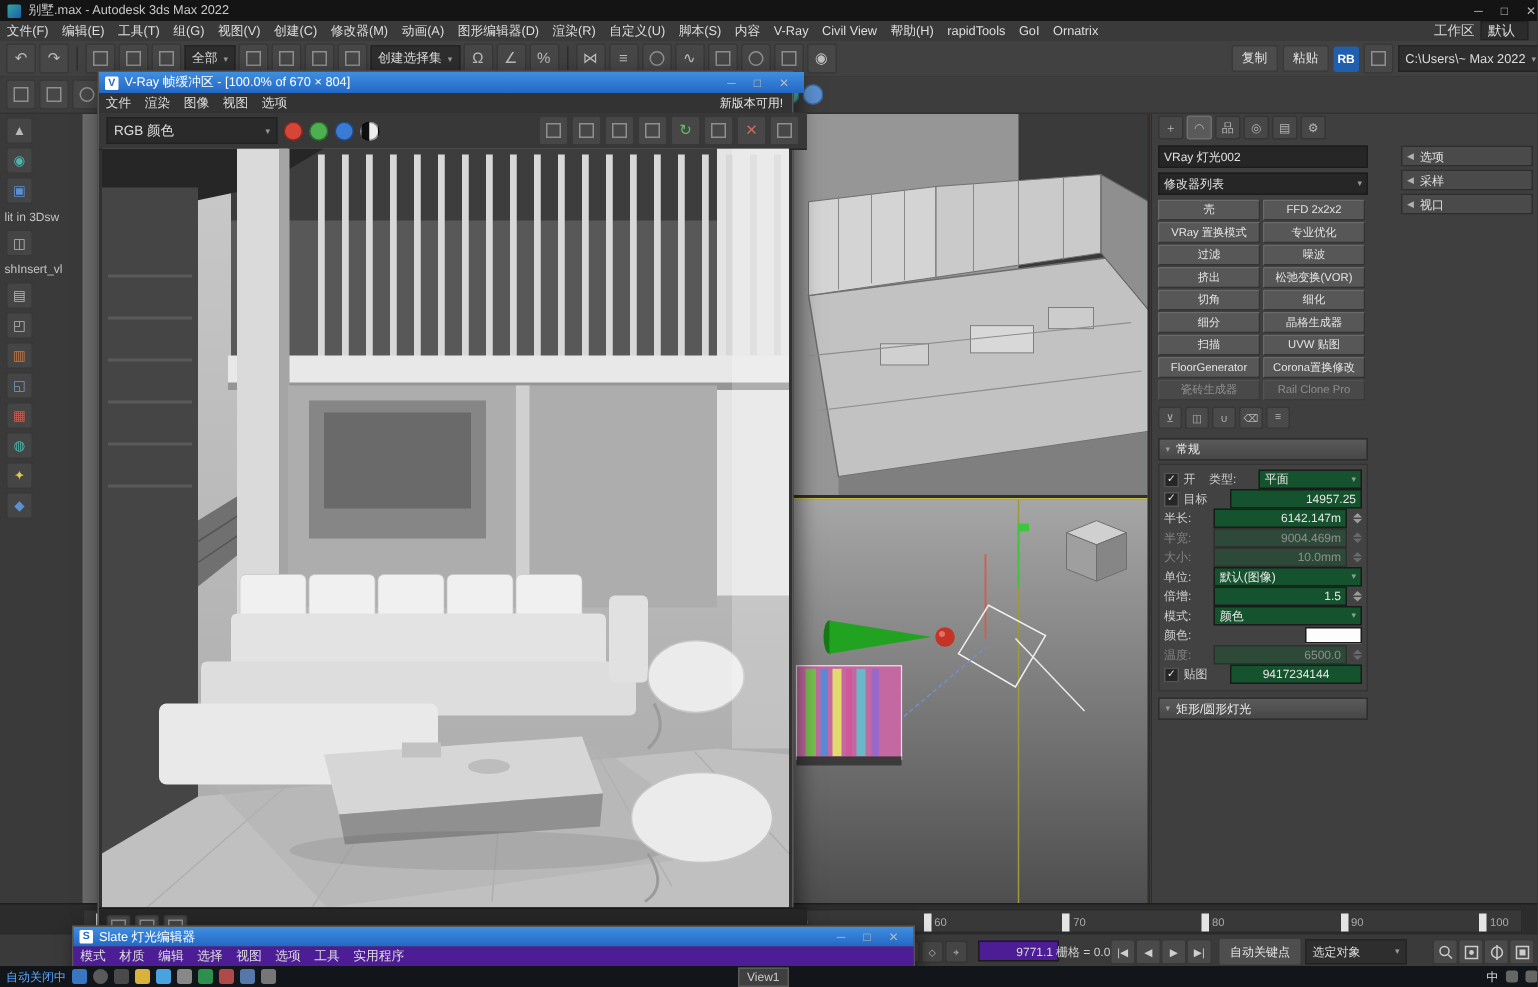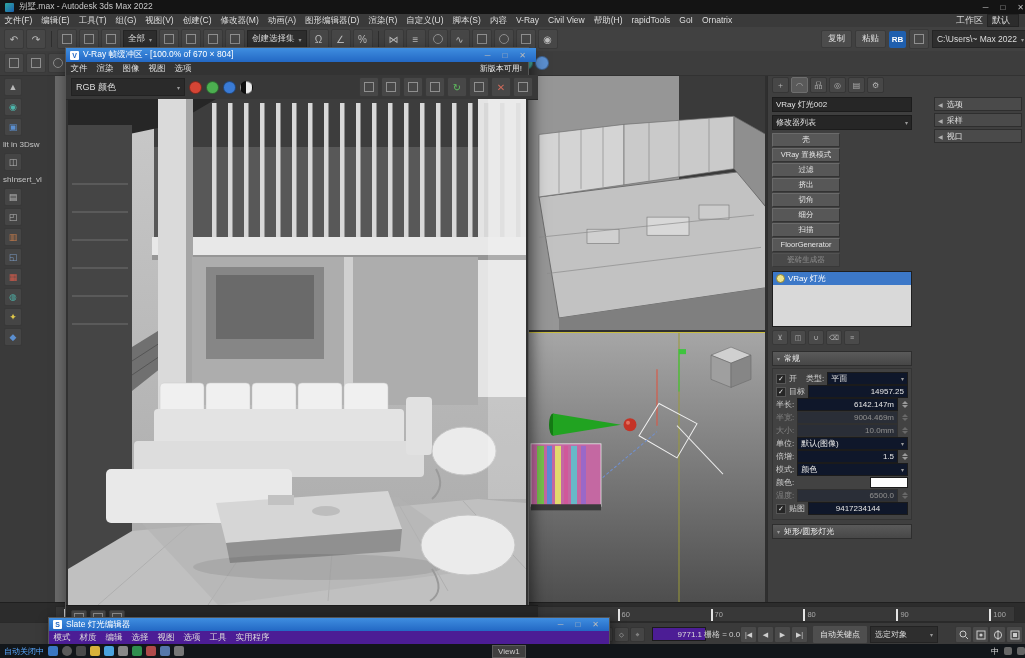--- a/index.html
+++ b/index.html
@@ -88,40 +88,40 @@
   .bulb{width:7px;height:7px;border-radius:50%;background:#efe48a;border:1px solid #8b7f34;flex:0 0 auto;}
   .stack-tools{display:flex;gap:2px;margin-bottom:6px;}
   .st-ico{width:14px;height:13px;background:#4a4a4a;border:1px solid #383838;border-radius:2px;
     display:flex;align-items:center;justify-content:center;color:#b5b5b5;font-size:7px;}
   .rollout-hd{height:13px;background:linear-gradient(#5a5a5a,#474747);border:1px solid #2e2e2e;
     display:flex;align-items:center;gap:4px;padding:0 4px;color:#ececec;margin-bottom:2px;}
   .rollout-body{border:1px solid #343434;background:#424242;padding:3px 3px 4px 3px;margin-bottom:4px;}
   .prow{display:flex;align-items:center;gap:3px;height:13px;white-space:nowrap;}
   .prow.dim{opacity:.45;}
   .plabel{color:#cfcfcf;}
-  .pfield{background:#0f172a;border:1px solid #1b1b1b;height:11px;display:flex;align-items:center;
-    padding:0 3px;color:#e6e6e6;min-width:34px;justify-content:flex-end;}
+  .pfield{background:#14532d;border:1px solid #1b1b1b;height:11px;display:flex;align-items:center;
+    padding:0 3px;color:#e6e6e6;min-width:34px;justify-content:flex-end;margin-left:12px;}
   .pdd{justify-content:space-between;min-width:44px;}
   .spinner{width:7px;height:11px;display:flex;flex-direction:column;justify-content:center;gap:1px;align-items:center;}
   .spinner i{display:block;width:0;height:0;border-left:3px solid transparent;border-right:3px solid transparent;}
   .spinner .up{border-bottom:3px solid #9a9a9a;}
   .spinner .dn{border-top:3px solid #9a9a9a;}
   .chk{width:8px;height:8px;background:#262626;border:1px solid #555;display:flex;align-items:center;
     justify-content:center;color:#e8e8e8;font-size:7px;line-height:8px;flex:0 0 auto;}
   .swatch{width:36px;height:9px;background:#fdfdfd;border:1px solid #1b1b1b;}
   .cp-right{position:absolute;left:166px;top:22px;width:88px;display:flex;flex-direction:column;gap:2px;}
   .side-rollout{height:12px;background:#4a4a4a;border:1px solid #2e2e2e;display:flex;align-items:center;
     gap:4px;padding:0 3px;color:#e0e0e0;}
   .side-rollout .arr{font-size:6px;color:#b0b0b0;}
 
   
   .timeline{position:absolute;left:0;top:602px;width:1025px;height:20px;background:#2c2c2c;border-top:1px solid #1f1f1f;}
   .ruler{position:absolute;left:55px;right:10px;top:3px;height:14px;background:#383838;border:1px solid #2a2a2a;
     display:flex;justify-content:space-between;align-items:flex-end;padding:0 8px;}
-  .tick{color:#a8a8a8;font-size:7.5px;border-left:2px solid #e5e5e5;padding-left:2px;line-height:12px;}
+  .tick{color:#a8a8a8;font-size:7.5px;border-left:5px solid #e5e5e5;padding-left:2px;line-height:12px;}
 
   
   .statusbar{position:absolute;left:0;top:622px;width:1025px;height:22px;background:#3a3a3a;border-top:1px solid #2a2a2a;}
   .sb-ico{position:absolute;width:13px;height:13px;top:4px;background:#454545;border:1px solid #353535;
     border-radius:2px;display:flex;align-items:center;justify-content:center;color:#b5b5b5;font-size:7px;}
   .coord{position:absolute;left:652px;top:4px;width:46px;height:12px;background:#4c1d95;border:1px solid #1b1b1b;
     color:#ddd;font-size:8px;display:flex;align-items:center;justify-content:flex-end;padding:0 3px;}
   .gridlbl{position:absolute;left:704px;top:6px;font-size:8px;color:#cfcfcf;white-space:nowrap;}
   .play{position:absolute;top:3px;width:15px;height:15px;background:#4a4a4a;border:1px solid #383838;
     border-radius:2px;display:flex;align-items:center;justify-content:center;color:#cfcfcf;font-size:7px;}
@@ -392,26 +392,31 @@
             <span class="mod-btn">壳</span>
             <span class="mod-btn">VRay 置换模式</span>
             <span class="mod-btn">过滤</span>
             <span class="mod-btn">挤出</span>
             <span class="mod-btn">切角</span>
             <span class="mod-btn">细分</span>
             <span class="mod-btn">扫描</span>
             <span class="mod-btn">FloorGenerator</span>
             <span class="mod-btn">瓷砖生成器</span>
           </div>
-      </div>
-      <div class="stack">
-        <div class="stack-row">
-          <span class="bulb"></span>
-          <span>VRay 灯光</span>
-        </div>
+        <div class="mod-col">
+            <span class="mod-btn">FFD 2x2x2</span>
+            <span class="mod-btn">专业优化</span>
+            <span class="mod-btn">噪波</span>
+            <span class="mod-btn">松弛变换(VOR)</span>
+            <span class="mod-btn">细化</span>
+            <span class="mod-btn">晶格生成器</span>
+            <span class="mod-btn">UVW 贴图</span>
+            <span class="mod-btn">Corona置换修改</span>
+            <span class="mod-btn">Rail Clone Pro</span>
+          </div>
       </div>
       <div class="stack-tools">
         <span class="st-ico">⊻</span>
         <span class="st-ico">◫</span>
         <span class="st-ico">∪</span>
         <span class="st-ico">⌫</span>
         <span class="st-ico">≡</span>
       </div>
 
       <div class="rollout-hd">

